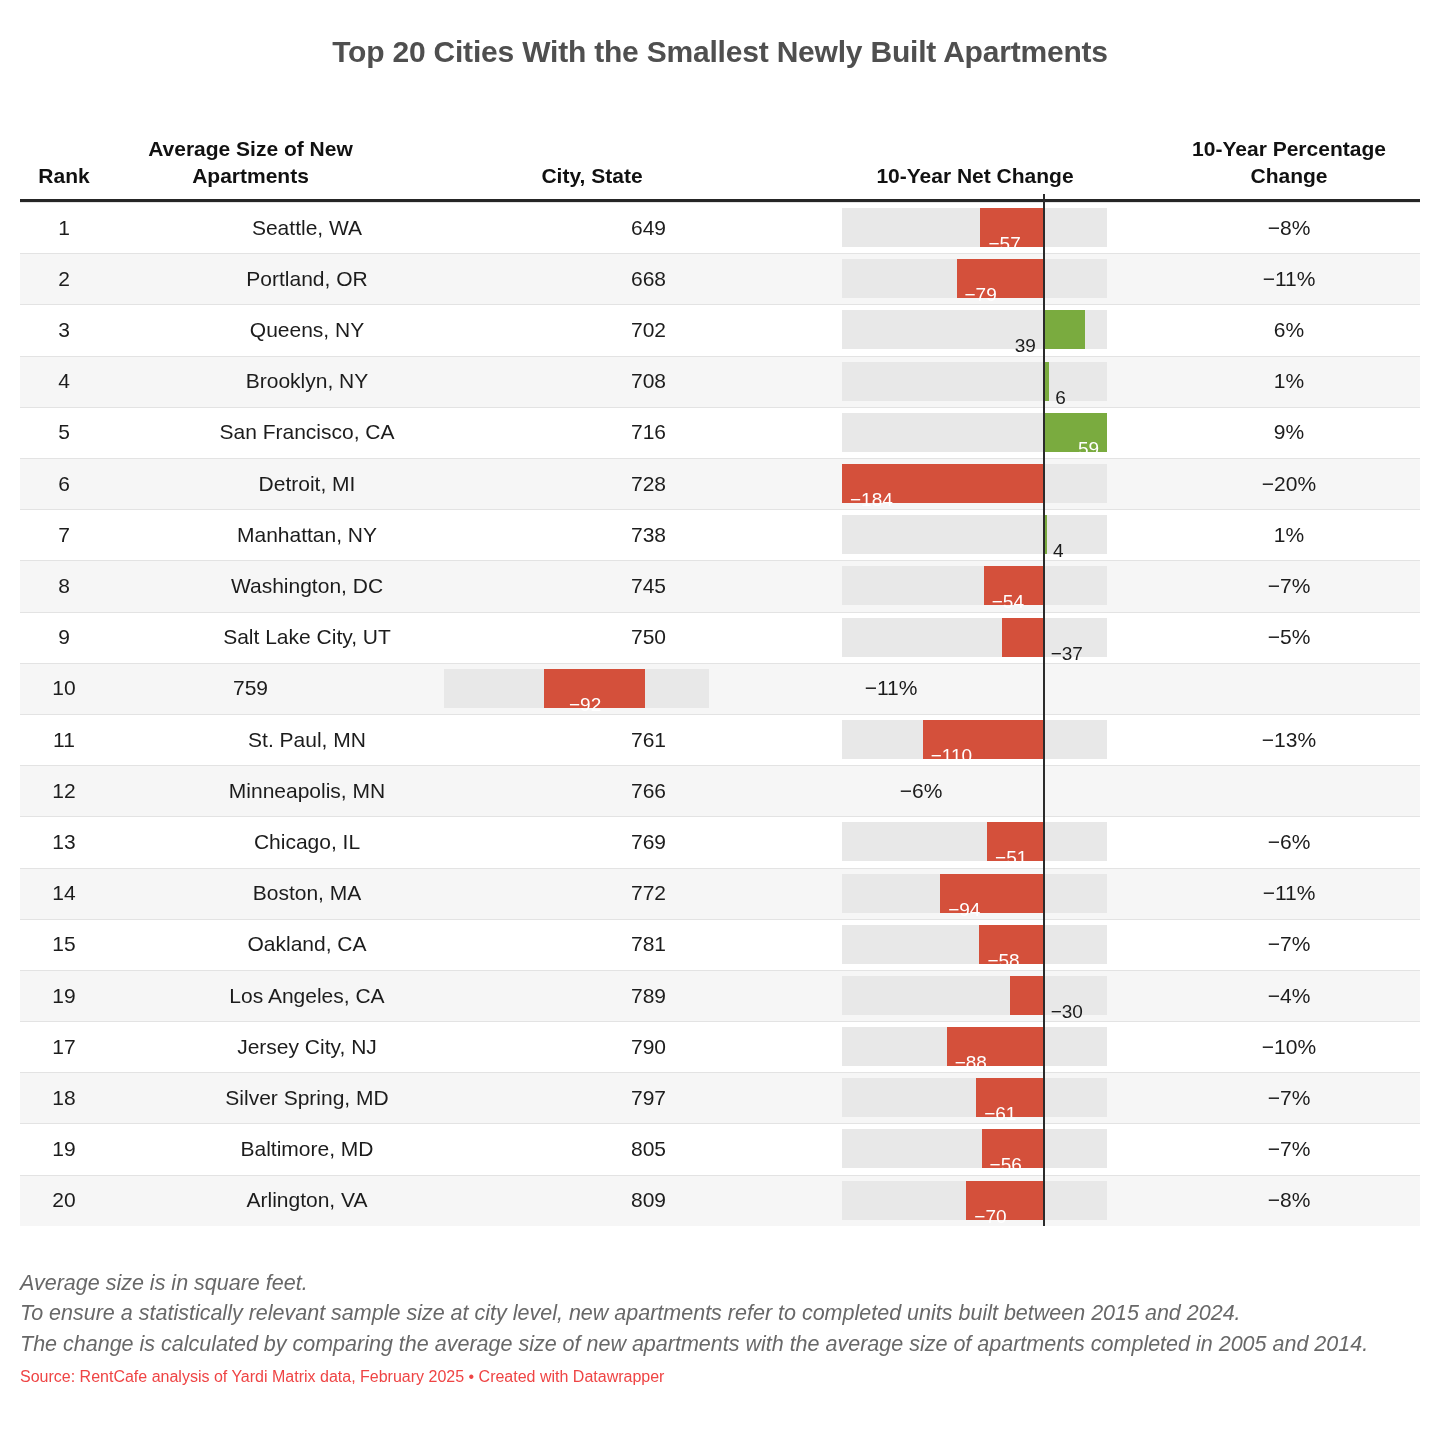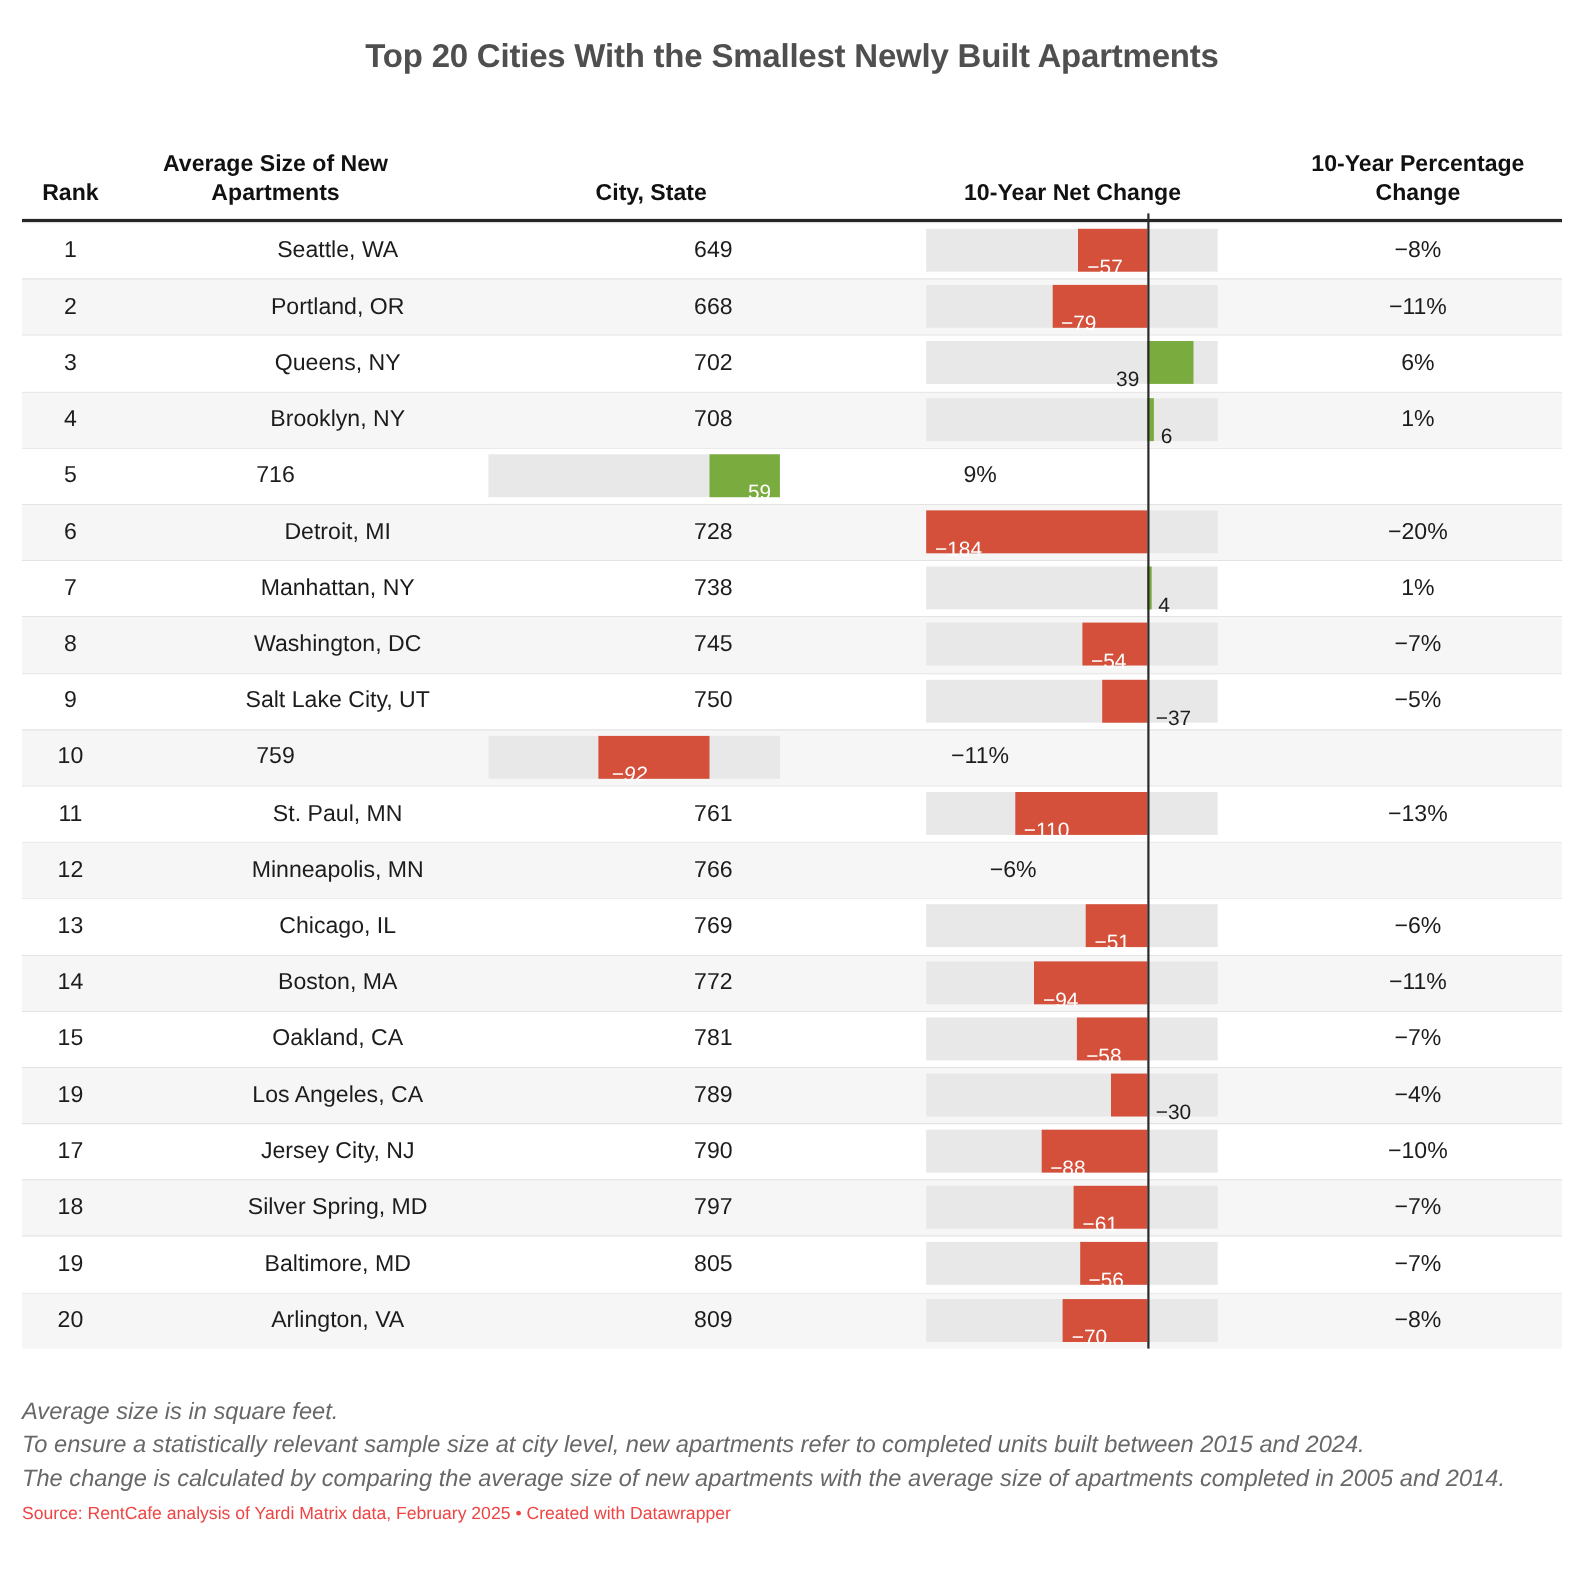--- a/index.html
+++ b/index.html
@@ -167,20 +167,21 @@
     <div class="cell col-size">708</div>
     <div class="cell-bar col-bar">
       <div class="track"></div>
       <div class="bar pos" style="width: 6.54321px; left: 251.658px;"></div>
       <span class="bar-label outside" style="left: 264.202px;">6</span>
     </div>
     <div class="cell col-pct">1%</div>
   </div>
     <div class="row">
     <div class="cell col-rank">5</div>
+    <div class="cell col-city">San Francisco, CA</div>
     <div class="cell col-size">716</div>
     <div class="cell-bar col-bar">
       <div class="track"></div>
       <div class="bar pos" style="width: 64.3416px; left: 251.658px;"></div>
       <span class="bar-label inside" style="left: 287px;">59</span>
     </div>
     <div class="cell col-pct">9%</div>
   </div>
     <div class="row striped">
     <div class="cell col-rank">6</div>
@@ -225,21 +226,21 @@
       <span class="bar-label outside" style="left: 259.658px;">−37</span>
     </div>
     <div class="cell col-pct">−5%</div>
   </div>
     <div class="row striped">
     <div class="cell col-rank">10</div>
     <div class="cell col-size">759</div>
     <div class="cell-bar col-bar">
       <div class="track"></div>
       <div class="bar neg" style="width: 100.329px; left: 151.329px;"></div>
-      <span class="bar-label inside" style="left: 163px; font-style: italic;">−92</span>
+      <span class="bar-label inside" style="left: 176px;">−92</span>
     </div>
     <div class="cell col-pct">−11%</div>
   </div>
     <div class="row">
     <div class="cell col-rank">11</div>
     <div class="cell col-city">St. Paul, MN</div>
     <div class="cell col-size">761</div>
     <div class="cell-bar col-bar">
       <div class="track"></div>
       <div class="bar neg" style="width: 119.959px; left: 131.7px;"></div>

